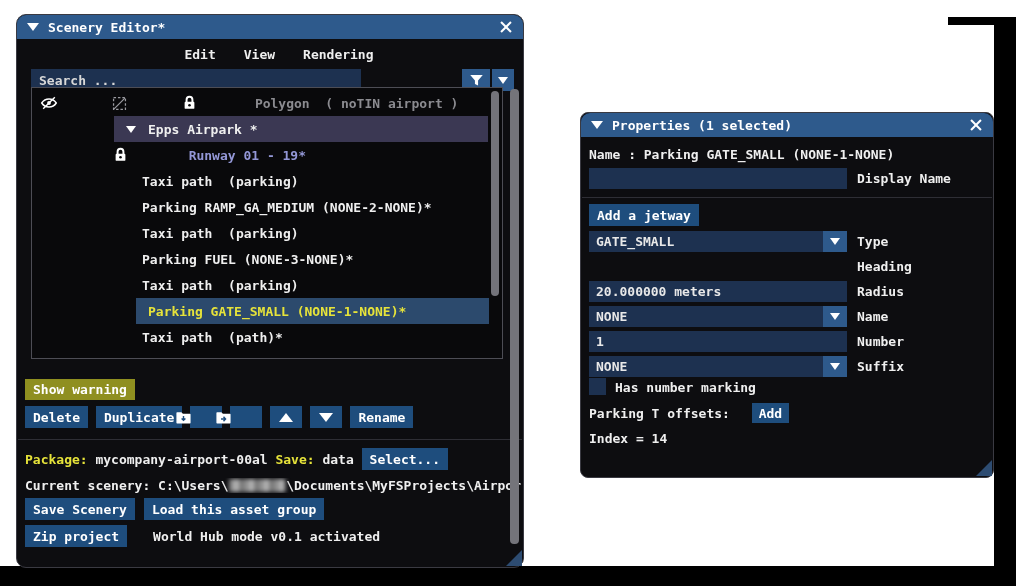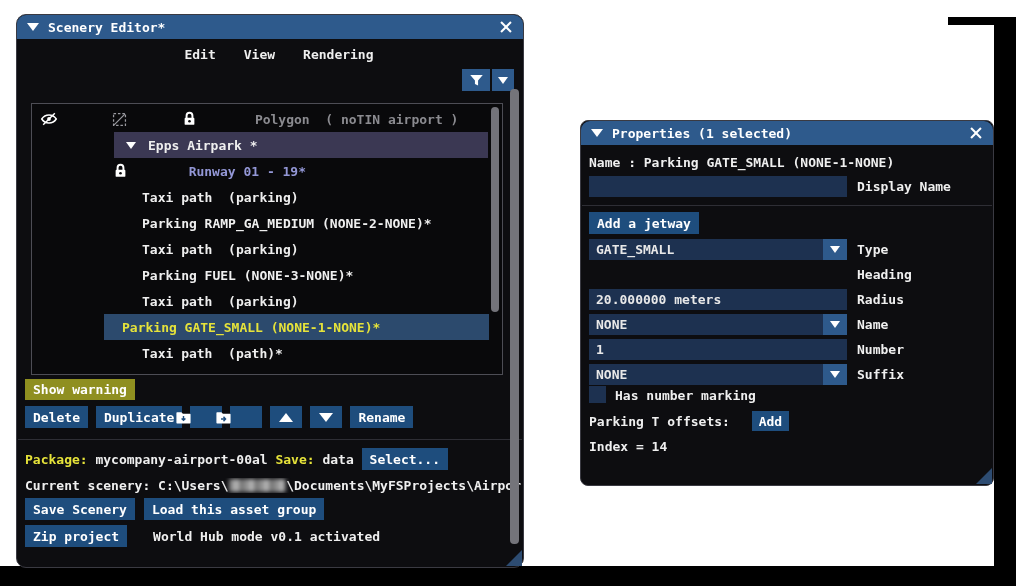--- a/index.html
+++ b/index.html
@@ -9,21 +9,21 @@
     background:#ffffff; position:relative; overflow:hidden;
     font-weight:700; font-size:13px; color:#efefef;
   }
   .frame-strip { position:absolute; background:#000; }
   #frame-bottom { left:0; top:566px; width:1016px; height:20px; }
   #frame-right  { left:994px; top:17px; width:22px; height:549px; }
   #frame-topright { left:948px; top:17px; width:68px; height:8px; }
 
   .window { position:absolute; background:#0d0d10; border:1px solid #3a3a42; border-radius:10px; }
   #win-scenery { left:16px; top:14px; width:508px; height:554px; }
-  #win-props   { left:580px; top:120px; width:414px; height:366px; border-radius:8px; }
+  #win-props   { left:580px; top:112px; width:414px; height:366px; border-radius:8px; }
 
   .titlebar { position:absolute; left:0; right:0; top:0; height:24px; background:#2e5a8c;
               border-radius:9px 9px 0 0; display:flex; align-items:center; padding:0 10px; gap:9px; }
   .titlebar .title { color:#fff; white-space:pre; }
   .caret { width:0; height:0; border-left:6px solid transparent; border-right:6px solid transparent; border-top:8px solid #fff; }
   .caret.small { border-left-width:5px; border-right-width:5px; border-top-width:7px; }
   .close-x { margin-left:auto; width:14px; height:14px; position:relative; cursor:pointer; }
   .close-x::before,.close-x::after{ content:""; position:absolute; left:6px; top:0; width:2px; height:14px; background:#fff; }
   .close-x::before{ transform:rotate(45deg);} .close-x::after{ transform:rotate(-45deg);}
 
@@ -31,31 +31,31 @@
   .menubar { position:absolute; top:26px; left:0; right:0; height:26px; display:flex; align-items:center; gap:28px; padding-left:18px;justify-content:center; }
   .menu-item { cursor:pointer; }
   .search-row { position:absolute; top:54px; left:0; right:0; height:24px; }
   .search-input { position:absolute; left:14px; top:0; width:330px; height:22px; background:#1d3150; border:none; outline:none;
                   color:#e8e8e8; font:inherit; padding:0 8px; }
   .search-input::placeholder { color:#d8d8d8; opacity:1; }
   .icon-btn-blue { position:absolute; top:0; height:22px; background:#2e5a8c; display:flex; align-items:center; justify-content:center; cursor:pointer; }
   #filter-btn { left:445px; width:28px; }
   #filter-caret-btn { left:475px; width:22px; }
 
-  .tree-panel { position:absolute; left:14px; top:88px; width:472px; height:272px; background:#09090b;
+  .tree-panel { position:absolute; left:14px; top:72px; width:472px; height:272px; background:#09090b;
                 border:1px solid #4d4d55; overflow:hidden; padding-top:2px; }
   .tree-row { height:26px; display:flex; align-items:center; white-space:pre; position:relative; }
   .tree-row .lbl { color:#efefef; }
   .row-dimmed { padding-left:8px; gap:9px; }
   .row-dimmed .lbl { color:#8b8b90; }
   .row-group { margin-left:82px; margin-right:14px; background:#3b3853; padding-left:12px; gap:12px; }
   .row-runway { padding-left:82px; gap:12px; }
   .row-runway .lbl { color:#9397d6; }
   .row-plain { padding-left:110px; }
-  .row-selected { margin-left:72px; margin-right:13px; background:#2c4a6d; padding-left:18px; }
+  .row-selected { margin-left:104px; margin-right:13px; background:#2c4a6d; padding-left:12px; }
   .row-selected .lbl { color:#e6e33a; }
   .tree-scrollbar { position:absolute; right:3px; top:3px; width:8px; height:205px; background:#73737a; border-radius:4px; }
 
   .btn { display:inline-flex; align-items:center; justify-content:center; background:#1e4d7d; color:#fff;
          height:22px; padding:0 8px; border:none; font:inherit; cursor:pointer; white-space:pre;text-align:center; }
   .btn-olive { background:#8f8f20; }
   #show-warning { position:absolute; left:8px; top:364px; height:21px; }
   .actions-row { position:absolute; left:8px; top:391px; display:flex; gap:8px; align-items:center; }
   .icon-only { width:32px; padding:0; }
   .tri-up { width:0;height:0;border-left:7px solid transparent;border-right:7px solid transparent;border-bottom:9px solid #fff; }
@@ -104,20 +104,21 @@
     <span class="close-x"></span>
   </div>
 
   <div class="menubar">
     <span class="menu-item">Edit</span>
     <span class="menu-item">View</span>
     <span class="menu-item">Rendering</span>
   </div>
 
   <div class="search-row">
+    <input class="search-input" type="text" placeholder="Search ..." style="">
     <span class="icon-btn-blue" id="filter-btn">
       <span>
         <svg width="15" height="15" viewBox="0 0 24 24">
             <path d="M2 3h20l-7.5 9v8l-5-2.4V12L2 3z" fill="#fff"></path>
           </svg>
       </span>
     </span>
     <span class="icon-btn-blue" id="filter-caret-btn">
       <span class="caret small"></span>
     </span>

